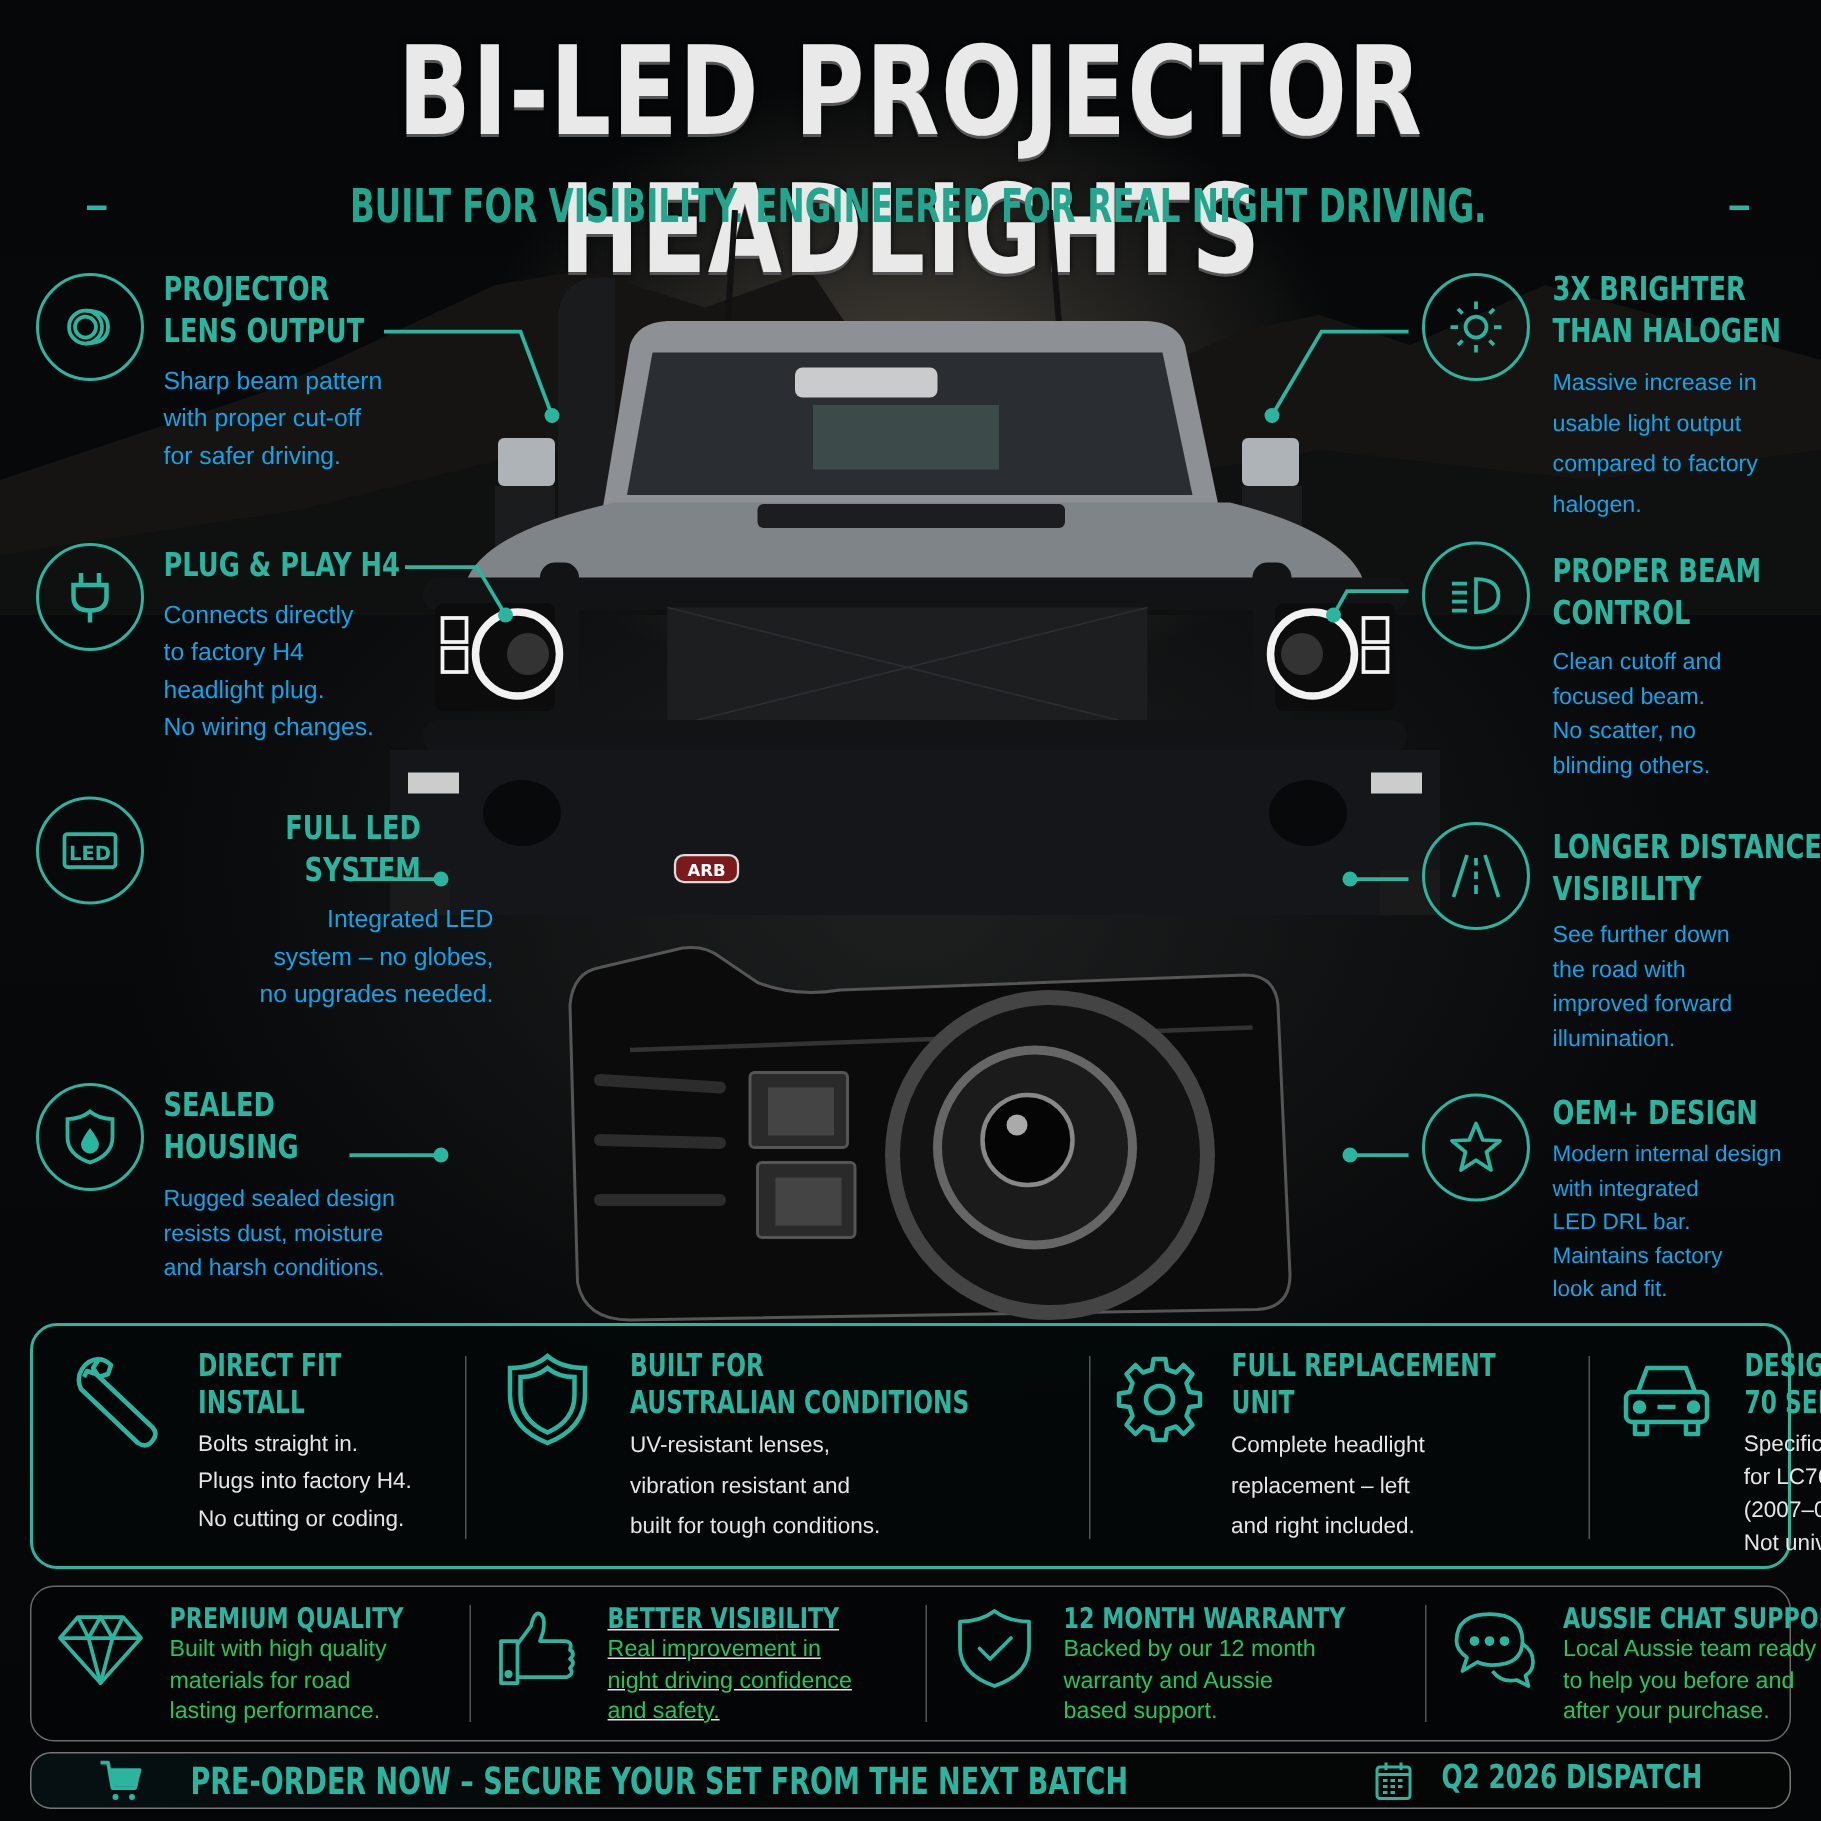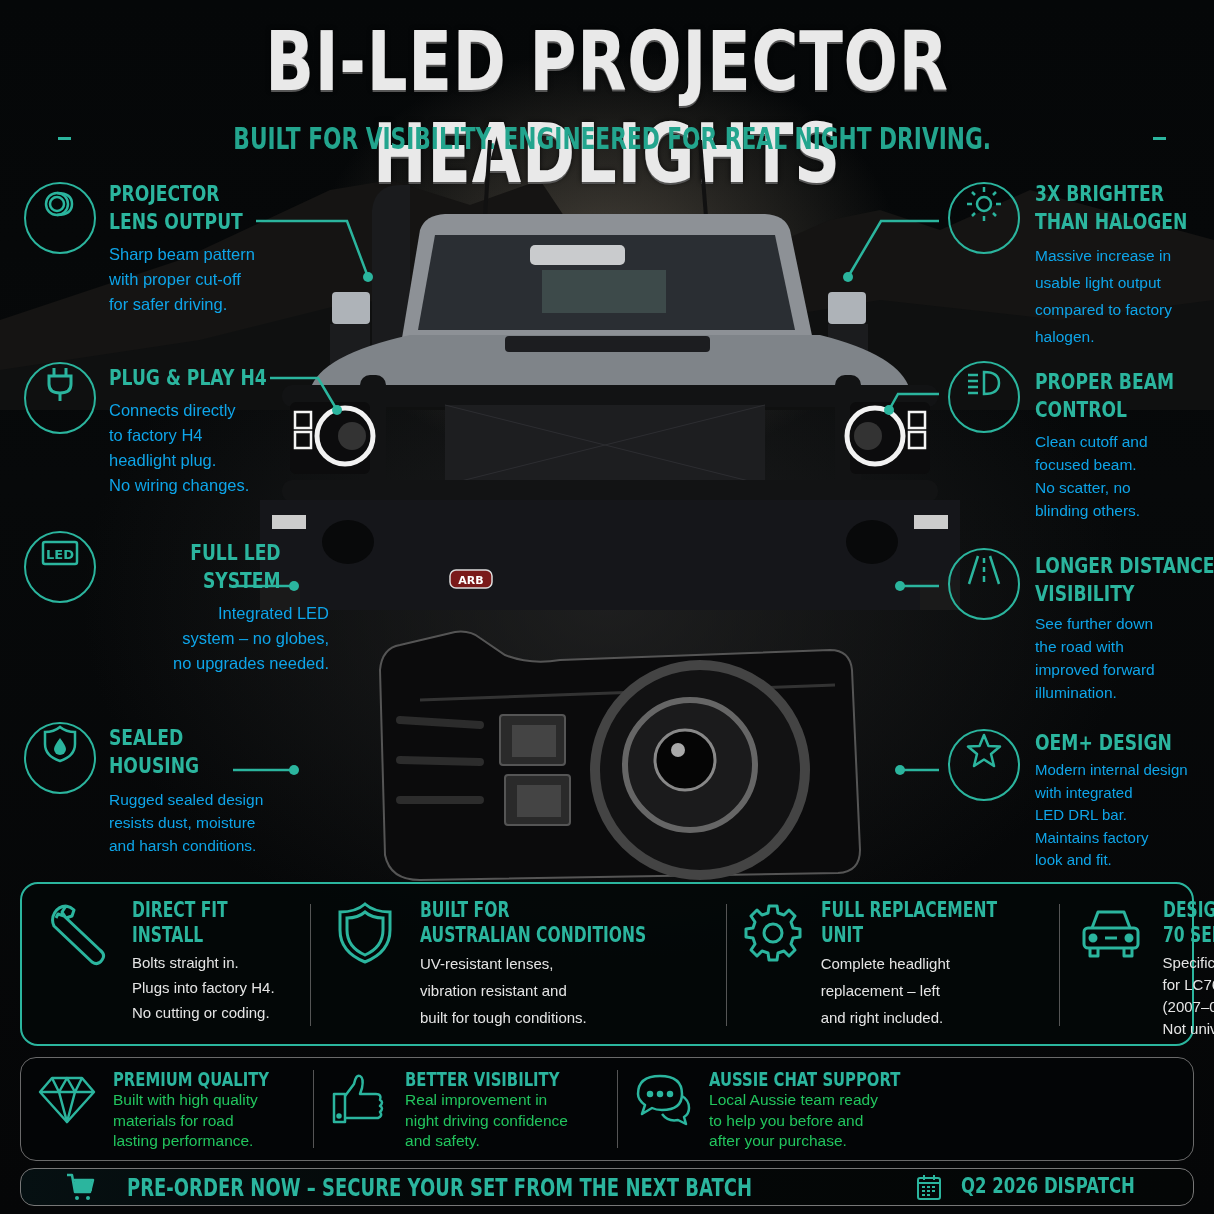--- a/index.html
+++ b/index.html
@@ -26,21 +26,21 @@
 
   
   .truck { position: absolute; left: 260px; top: 140px; width: 700px; height: 470px; }
 
   
   .product { position: absolute; left: 360px; top: 610px; width: 510px; height: 275px; }
 
   
   .feat { position: absolute; width: 200px; }
   .feat .ring { position: absolute; width: 72px; height: 72px; border: 2.5px solid #2bb59e; border-radius: 50%;
-    display: flex; justify-content: center; }
+    display: flex; align-items: center; justify-content: center; }
   .feat .ring svg { width: 40px; height: 40px; }
   .feat h3 { font-family: "DejaVu Sans", sans-serif; font-weight: bold; color: #2bb59e; font-size: 22px; line-height: 28px;
     transform: scaleX(0.78); transform-origin: left top; white-space: nowrap; }
   .feat p { font-size: 16.5px; line-height: 25px; color: #0ea5e9; }
   .feat p.tight { line-height: 23px; font-size: 15.5px; }
 
   .leader { position: absolute; left: 0; top: 0; width: 1214px; height: 1214px; pointer-events: none; }
 
   
   .box1 { position: absolute; left: 20px; top: 882px; width: 1174px; height: 164px; border: 2px solid #2bb59e;
@@ -402,33 +402,47 @@
           <path d="M2,22 H56 M14,8 L21,22 L29,8 L37,22 L44,8 M21,22 L29,52 L37,22"></path>
         </svg>
     </div>
     <div class="tx">
       <h4>PREMIUM QUALITY</h4>
       <p>Built with high quality</p>
       <p>materials for road</p>
       <p>lasting performance.</p>
     </div>
   </div>
-  <div class="cell2" style="flex:0 0 304px;">
+  <div class="cell2" style="flex:0 0 304px;text-decoration:underline;">
     <div class="ic">
       <svg viewBox="0 0 58 58" fill="none" stroke="#2bb59e" stroke-width="2.5" stroke-linejoin="round">
           <rect x="4" y="24" width="11" height="28"></rect>
           <path d="M15,26 L24,14 Q26,4 30,6 Q34,8 32,18 L30,24 H46 Q52,24 50,30 Q54,32 50,36 Q54,38 50,42 Q53,46 48,48 H24 L15,48"></path>
           <circle cx="9" cy="46" r="1.5" fill="#2bb59e"></circle>
         </svg>
     </div>
     <div class="tx">
       <h4>BETTER VISIBILITY</h4>
       <p>Real improvement in</p>
       <p>night driving confidence</p>
       <p>and safety.</p>
+    </div>
+  </div>
+  <div class="cell2" style="flex:0 0 300px;">
+    <div class="ic">
+      <svg viewBox="0 0 58 58" fill="none" stroke="#2bb59e" stroke-width="2.5" stroke-linejoin="round">
+          <path d="M29,4 Q38,11 52,11 V28 Q52,46 29,54 Q6,46 6,28 V11 Q20,11 29,4 Z"></path>
+          <path d="M19,29 L26,36 L40,22" stroke-linecap="round"></path>
+        </svg>
+    </div>
+    <div class="tx">
+      <h4>12 MONTH WARRANTY</h4>
+      <p>Backed by our 12 month</p>
+      <p>warranty and Aussie</p>
+      <p>based support.</p>
     </div>
   </div>
   <div class="cell2">
     <div class="ic">
       <svg viewBox="0 0 58 58" fill="none" stroke="#2bb59e" stroke-width="2.5" stroke-linejoin="round">
           <path d="M26,6 Q48,6 48,24 Q48,40 28,40 Q22,40 18,38 L8,44 L11,35 Q4,30 4,24 Q4,6 26,6 Z"></path>
           <path d="M48,26 Q55,30 55,38 Q55,44 50,47 L52,54 L44,50 Q34,52 28,44"></path>
           <circle cx="16" cy="24" r="2" fill="#2bb59e"></circle>
           <circle cx="26" cy="24" r="2" fill="#2bb59e"></circle>
           <circle cx="36" cy="24" r="2" fill="#2bb59e"></circle>

